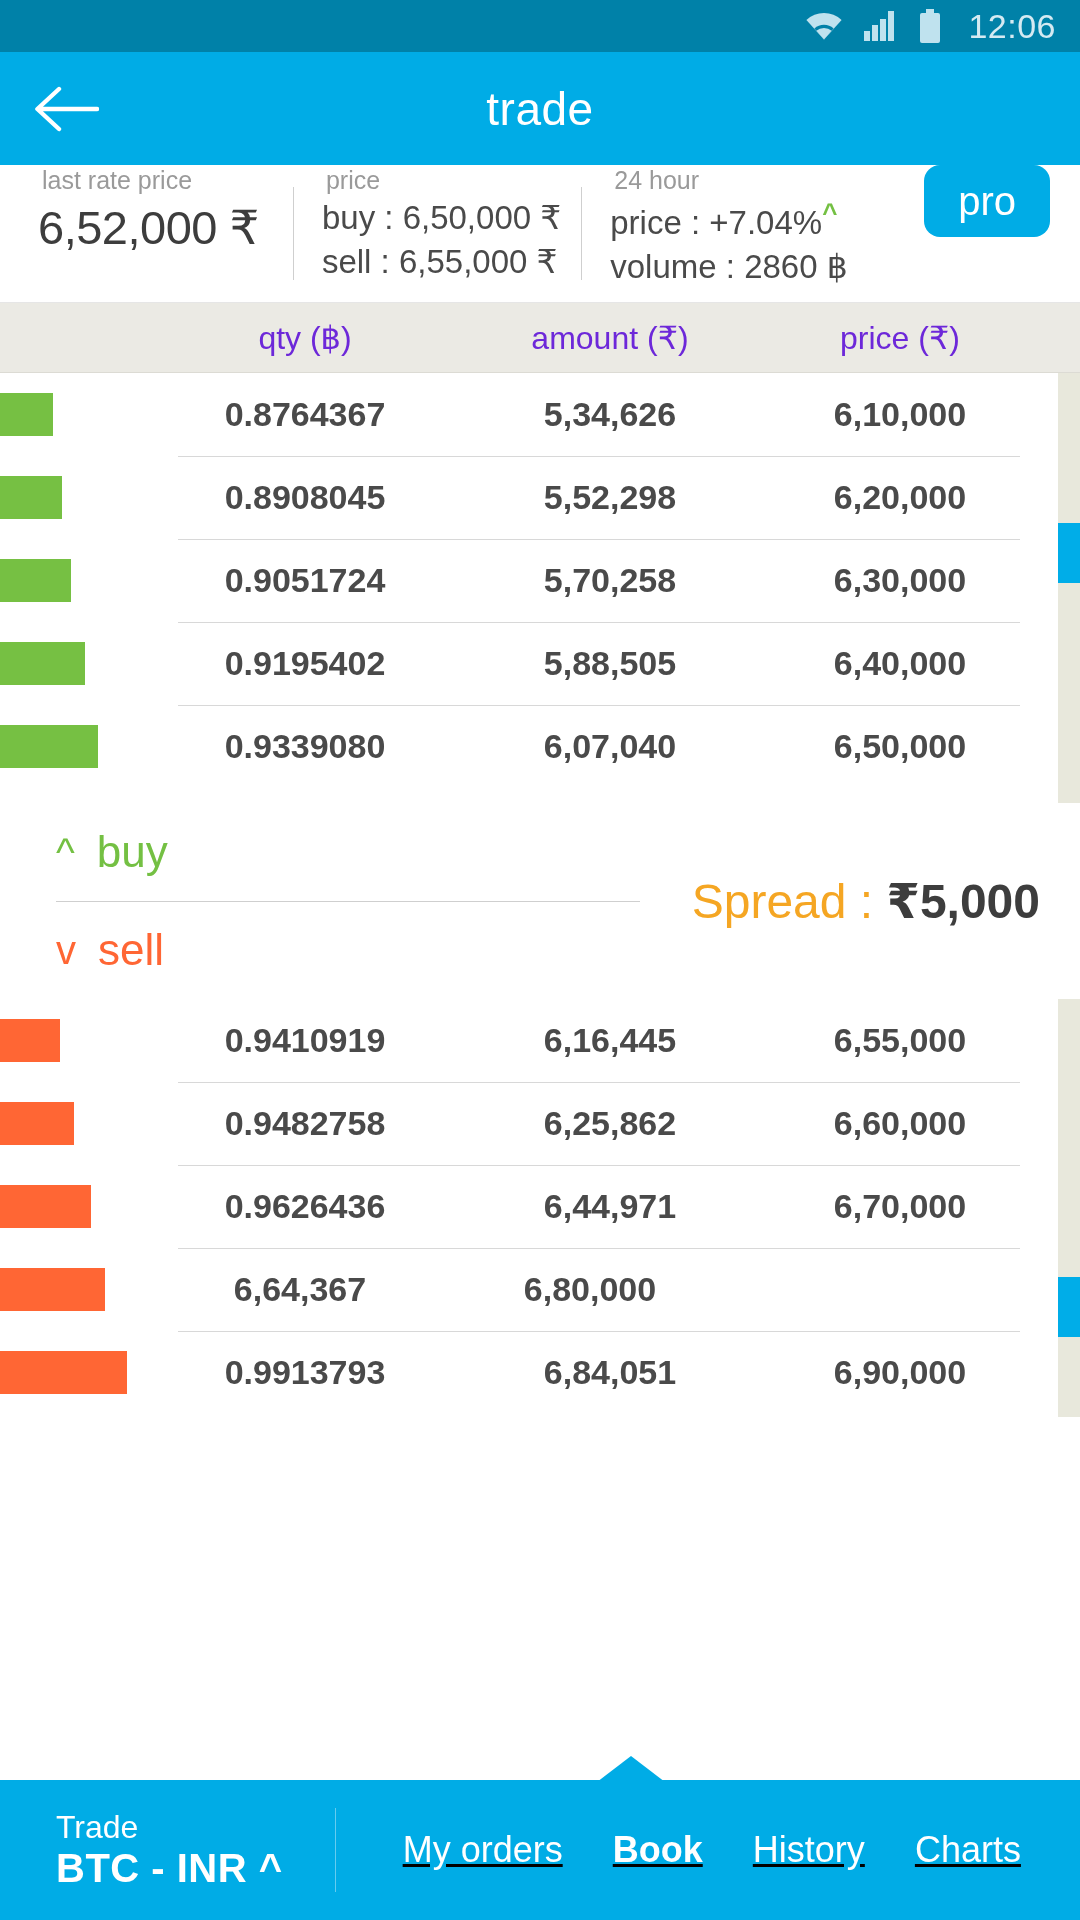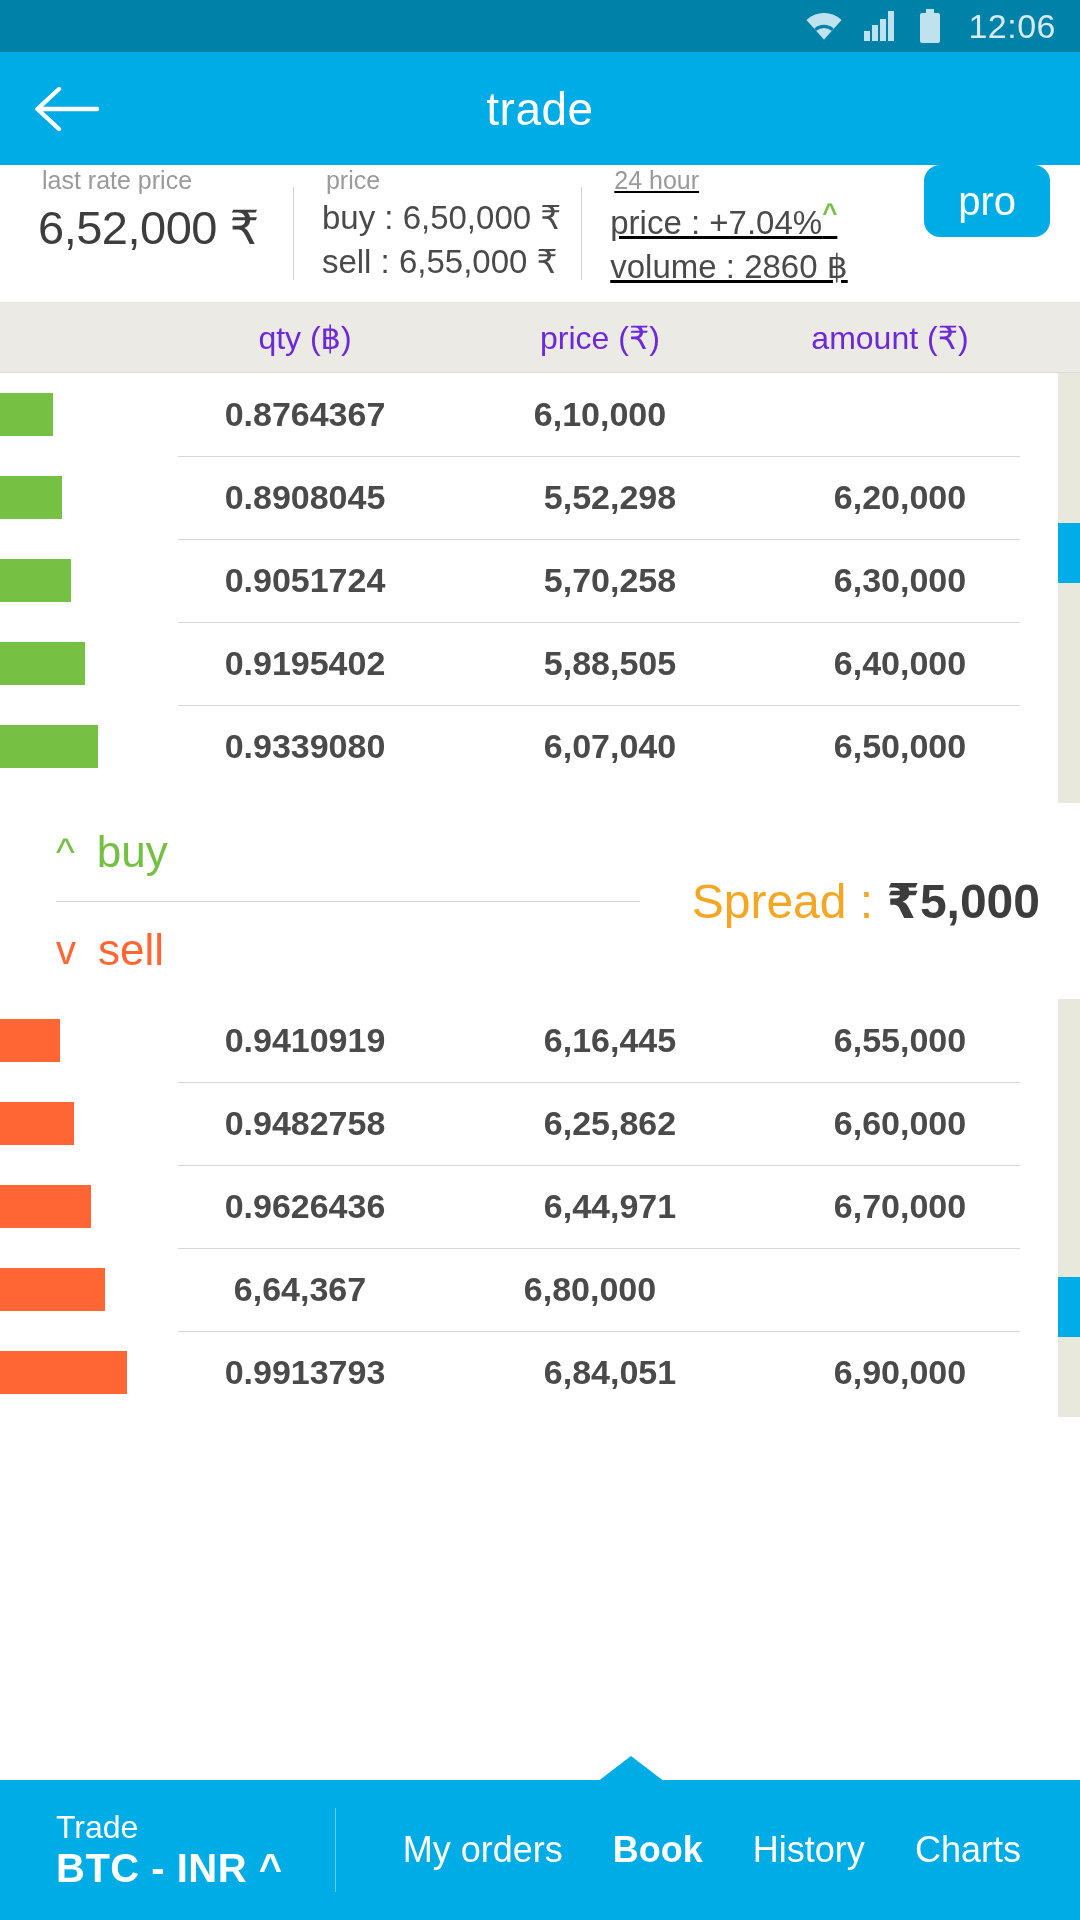--- a/index.html
+++ b/index.html
@@ -43,21 +43,21 @@
     height:138px; background:#ffffff;
     display:flex; align-items:flex-start; padding:0 18px;
     border-bottom:1px solid #e6e6e6;
   }
   .sum-cell { display:flex; flex-direction:column; justify-content:center; }
   .sum-cell.last { padding:0 34px 0 20px; }
   .sum-divider { width:1px; align-self:stretch; margin:22px 0; background:#cfcfcf; }
   .sum-label { color:#9a9a9a; font-size:25px; line-height:1.25; padding-left:4px;}
   .sum-big { color:#3d3d3d; font-size:47px; font-weight:400; letter-spacing:-0.5px; margin-top:4px;}
   .sum-cell.price { padding:0 20px 0 28px; }
-  .sum-cell.hour { padding:0 14px 0 28px;text-decoration:underline; }
+  .sum-cell.hour { padding:0 14px 0 28px; }
   .sum-line { color:#4a4a4a; font-size:33px; line-height:1.32; white-space:nowrap; }
   .pct-up { color:#74C043; font-size:26px; vertical-align:super; font-weight:700; }
   .pro-btn {
     margin-left:auto; margin-right:12px;
     background:#00ACE6; color:#fff; border-radius:16px;
     padding:14px 34px; font-size:40px; font-weight:400; cursor:pointer;
     line-height:1.1;
   }
 
   
@@ -133,21 +133,21 @@
     border-left:34px solid transparent;
     border-right:34px solid transparent;
     border-bottom:26px solid #00ACE6;
   }
   .nav-trade {
     padding-left:56px; color:#ffffff; cursor:pointer; line-height:1.12;
   }
   .nav-trade-label { font-size:32px; font-weight:400; }
   .nav-trade-pair  { font-size:40px; font-weight:bold; letter-spacing:0.5px; }
   .nav-sep { width:1px; height:84px; background:#66CCEF; margin-left:52px; }
-  .nav-items { display:flex; align-items:center; flex:1; justify-content:space-around; padding:0 34px 0 42px; }
+  .nav-items { display:flex; align-items:center; flex:1; justify-content:space-around; padding:0 34px 0 42px;text-decoration:underline; }
   .nav-item { color:#ffffff; font-size:36px; cursor:pointer; }
   .nav-item.active { font-weight:bold; }
 </style>
 </head>
 <body>
 
 <div class="statusbar">
   <span class="sb-icon">
     <svg width="40" height="32" viewBox="0 0 24 20">
       <path d="M12 18.5 L1 6.2 A16 16 0 0 1 23 6.2 Z" fill="#BFE2EE"></path>
@@ -203,22 +203,22 @@
     <div class="sum-line"><span>price : +7.04%</span><span class="pct-up">^</span></div>
     <div class="sum-line">volume : 2860 ฿</div>
   </div>
 
   <div class="pro-btn">pro</div>
 </div>
 
 <div class="tbl-head">
   <div class="c-pad"></div>
   <div class="th c-qty">qty (฿)</div>
+  <div class="th c-amt">amount (₹)</div>
   <div class="th c-prc">price (₹)</div>
-  <div class="th c-amt">amount (₹)</div>
 </div>
 
 <div class="section buy">
   <div class="bars" id="buy-bars">
       <div class="bar-slot">
         <div class="bar buy" style="width: 53px;"></div>
       </div>
       <div class="bar-slot">
         <div class="bar buy" style="width: 62px;"></div>
       </div>
@@ -229,20 +229,21 @@
         <div class="bar buy" style="width: 85px;"></div>
       </div>
       <div class="bar-slot">
         <div class="bar buy" style="width: 98px;"></div>
       </div>
     </div>
   <div class="rows" id="buy-rows">
       <div class="row">
         <div class="c-pad"></div>
         <div class="cell c-qty">0.8764367</div>
+        <div class="cell c-amt">5,34,626</div>
         <div class="cell c-prc">6,10,000</div>
       </div>
       <div class="row">
         <div class="c-pad"></div>
         <div class="cell c-qty">0.8908045</div>
         <div class="cell c-amt">5,52,298</div>
         <div class="cell c-prc">6,20,000</div>
       </div>
       <div class="row">
         <div class="c-pad"></div>

